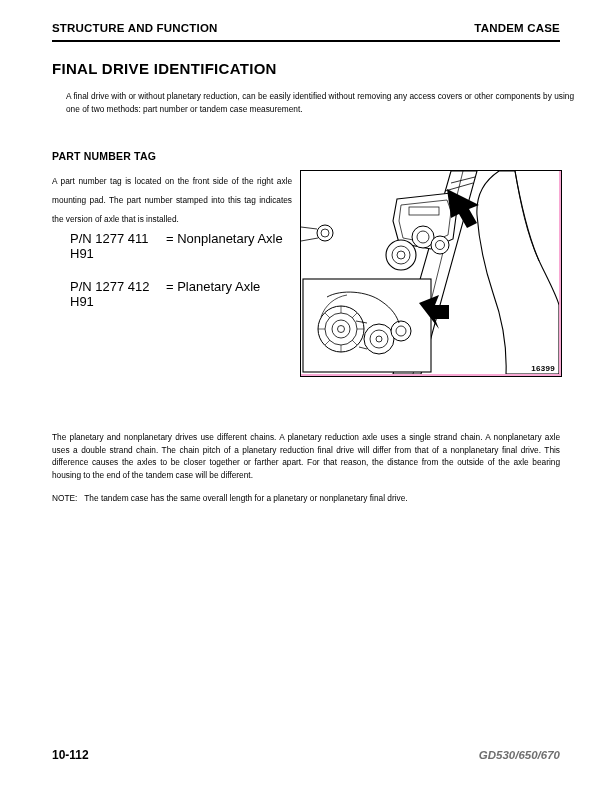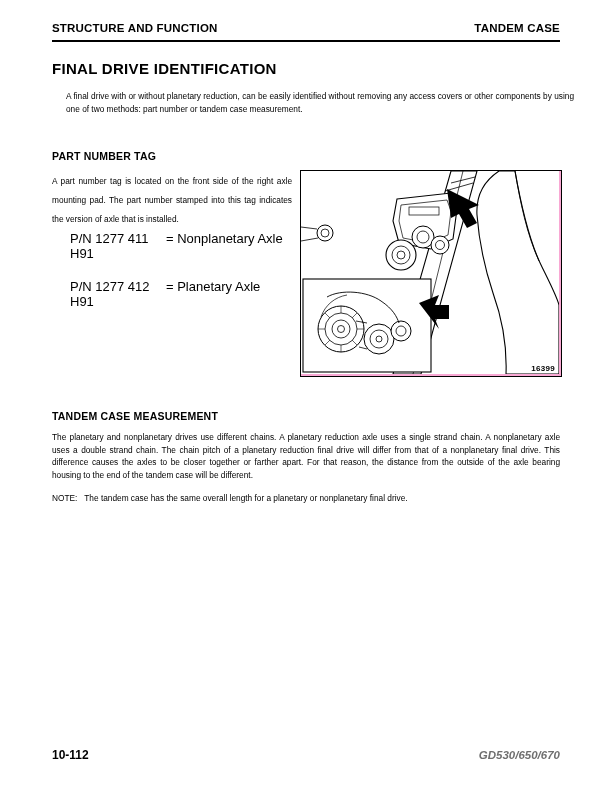--- a/index.html
+++ b/index.html
@@ -237,21 +237,20 @@
 
       <polygon points="146,18 178,34 168,38 176,52 166,57 158,43 150,47" fill="#000000"></polygon>
 
       <polygon points="118,132 138,124 134,134 148,134 148,148 134,148 138,158" fill="#000000"></polygon>
 
       <path d="M150 12 L174 6 M144 20 L172 12" fill="none" stroke="#000000" stroke-width="0.8"></path>
     </svg>
     <div class="fig-num">16399</div>
   </div>
 
-  <div class="sec2-title">TANDEM CASE MEASUREMENT</div>
   <div class="sec2-body">The planetary and nonplanetary drives use different chains. A planetary reduction axle uses a single strand chain. A nonplanetary axle uses a double strand chain. The chain pitch of a planetary reduction final drive will differ from that of a nonplanetary final drive. This difference causes the axles to be closer together or farther apart. For that reason, the distance from the outside of the axle bearing housing to the end of the tandem case will be different.</div>
 
   <div class="note">
     <span class="note-label">NOTE:</span>
     &nbsp;&nbsp;<span>The tandem case has the same overall length for a planetary or nonplanetary final drive.</span>
   </div>
 
   <div class="footer">
     <span class="footer-left">10-112</span>
     <span class="footer-right">GD530/650/670</span>

